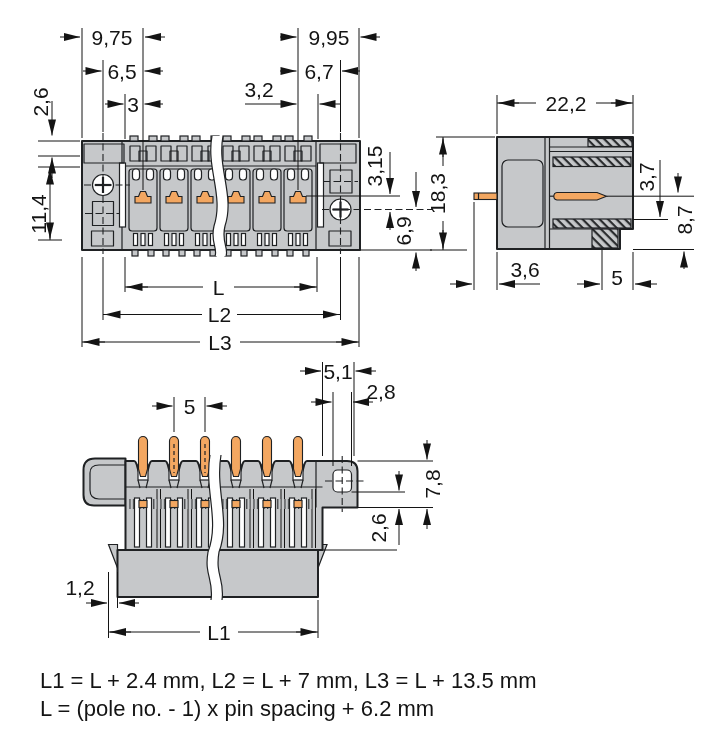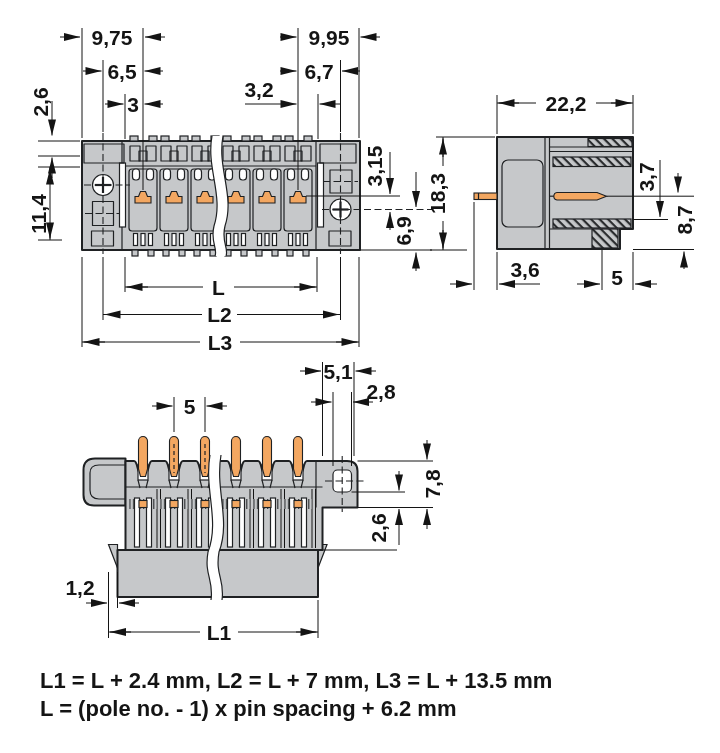--- a/index.html
+++ b/index.html
@@ -1,19 +1,19 @@
 <!DOCTYPE html>
 <html style="--body: #c6c8ca; --contact: #f3a761; --line: #1f2123; --dim: #141414; --background: #ffffff;"><head>
 <meta charset="utf-8">
 <style>
   :root{
     --body:#c6c8ca; --contact:#f3a761; --line:#1f2123; --dim:#141414; --background:#ffffff;
   }
   html,body{margin:0;padding:0;background:var(--background);}
-  .stage{width:638px;height:753px;position:relative;background:var(--background);font-weight:bold;}
+  .stage{width:638px;height:753px;position:relative;background:var(--background);}
   svg{display:block;}
   text{font-family:"Liberation Sans","DejaVu Sans",sans-serif;font-size:21px;fill:var(--dim);}
   .dl{text-anchor:middle;dominant-baseline:central;}
   .note{font-size:22px;text-anchor:start;dominant-baseline:auto;}
   .s2{stroke:var(--line);stroke-width:1.2;fill:none;stroke-linejoin:round;}
   .gb{fill:var(--body);stroke:var(--line);stroke-width:2;stroke-linejoin:round;}
   .g2{fill:var(--body);stroke:var(--line);stroke-width:1.2;}
   .w{fill:#fff;stroke:var(--line);stroke-width:1.2;}
   .ct{fill:var(--contact);stroke:var(--line);stroke-width:1.1;}
   .dim{stroke:var(--dim);stroke-width:1;fill:none;}

